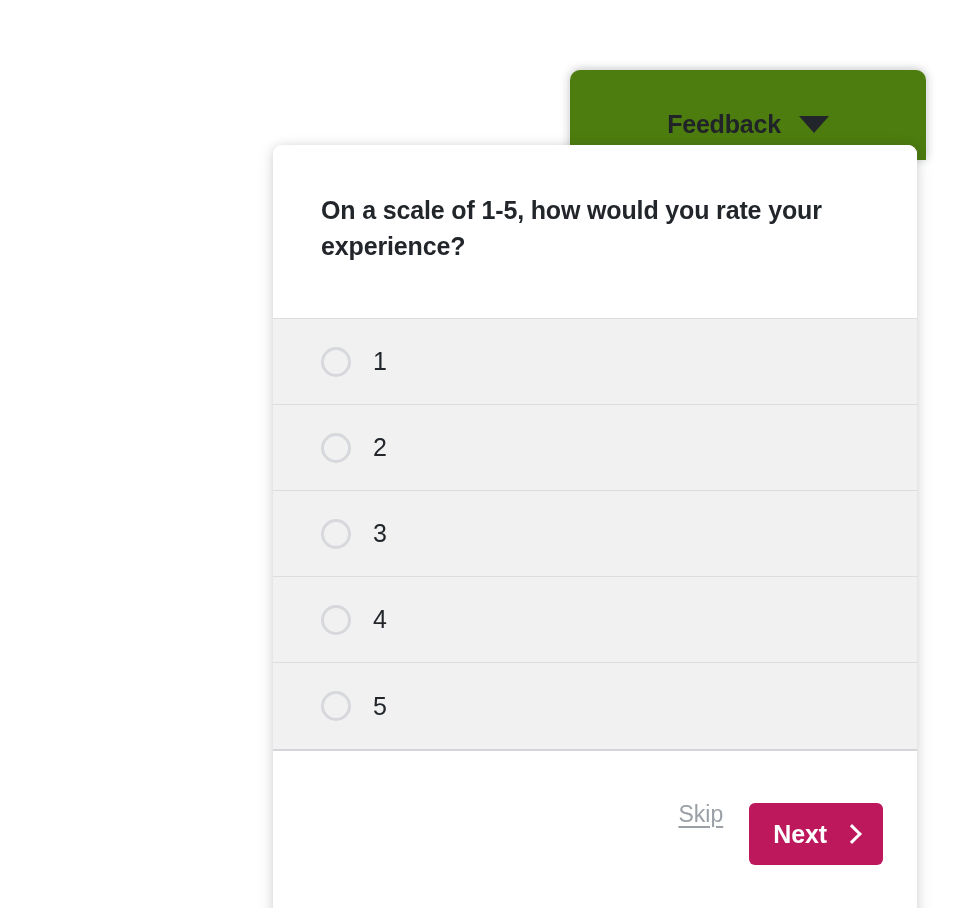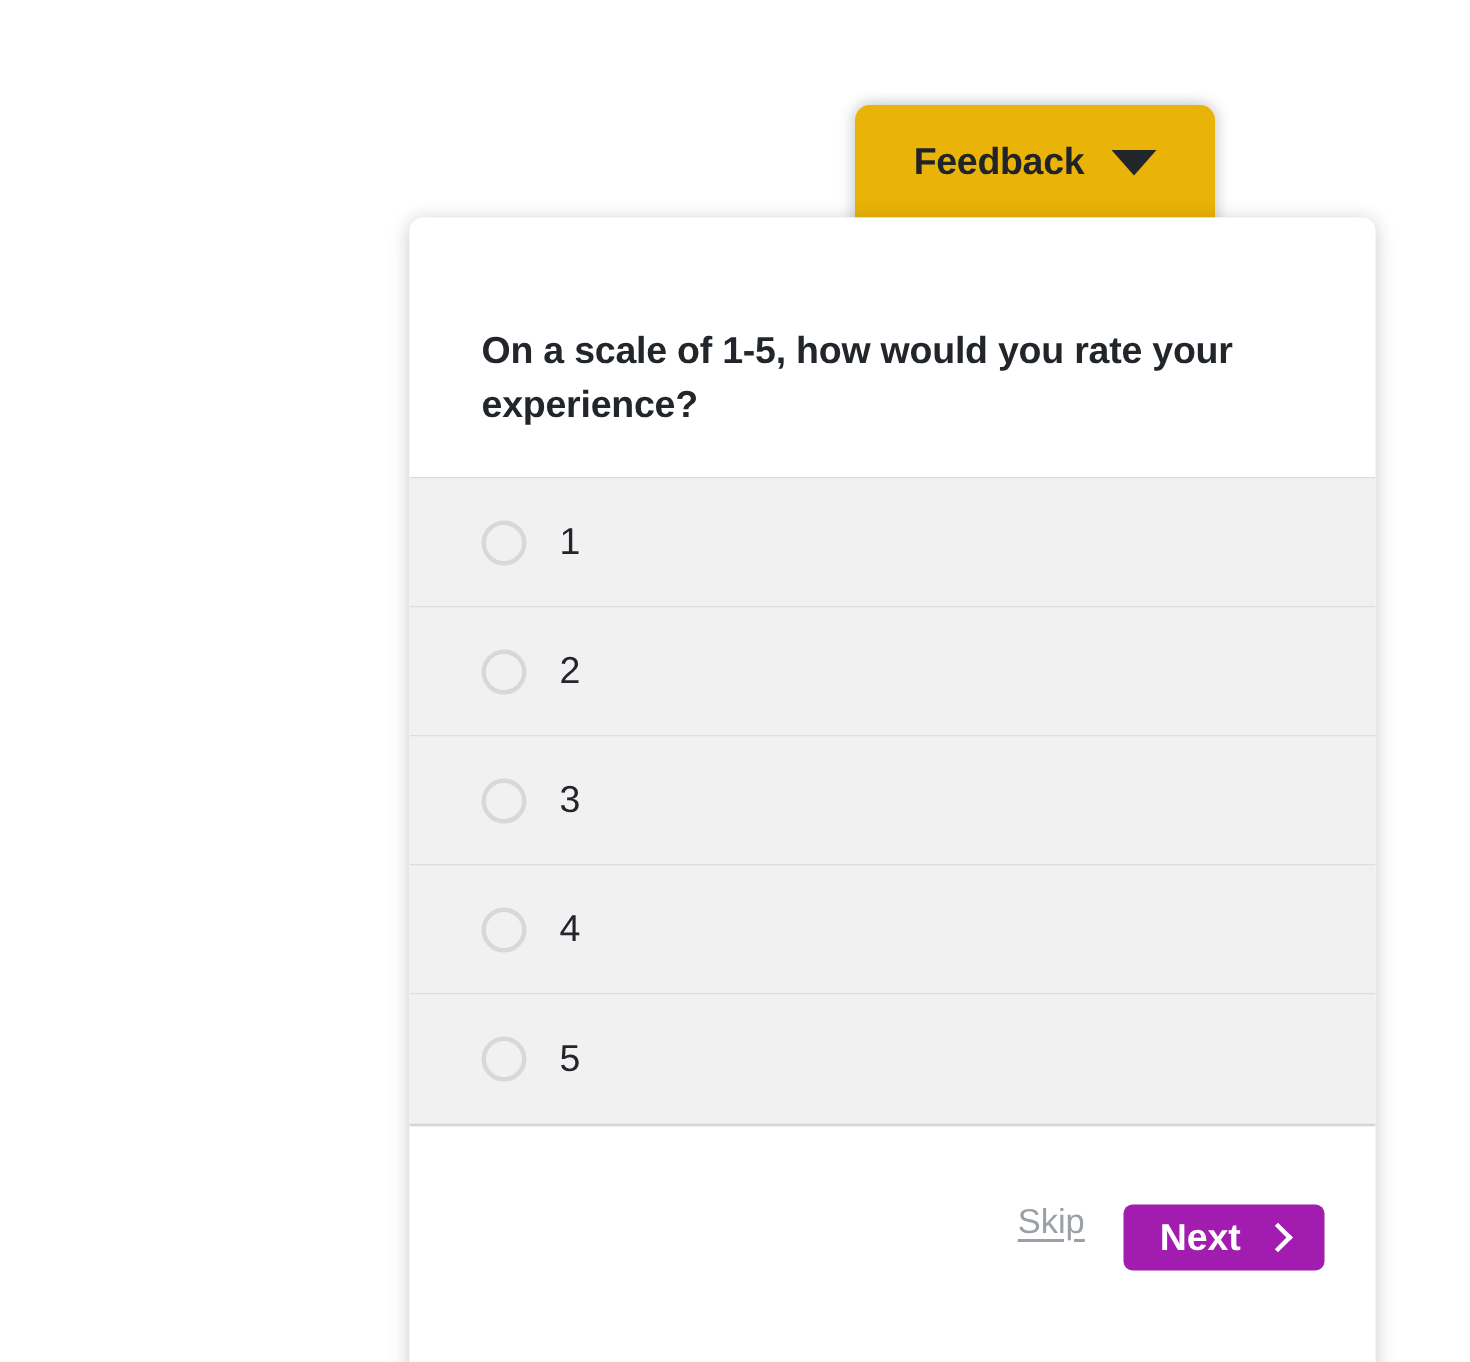--- a/index.html
+++ b/index.html
@@ -22,30 +22,30 @@
     top: 0;
     width: 980px;
     height: 908px;
   }
 
   
   #feedback-tab {
     position: absolute;
     left: 570px;
     top: 70px;
-    width: 240px;
+    width: 356px;
     height: 90px;
-    background: #eab308;
+    background: #4d7c0f;
     border-radius: 10px 10px 0 0;
     box-shadow: 0 -2px 9px rgba(60,64,67,0.13), -3px 0 9px rgba(60,64,67,0.10), 3px 0 9px rgba(60,64,67,0.10);
     box-sizing: border-box;
     display: flex;
     align-items: flex-start;
     justify-content: center;
-    padding-top: 26px;
+    padding-top: 42px;
     z-index: 2;
   }
   #tab-inner {
     display: flex;
     align-items: center;
     gap: 18px;
   }
   .tab-title {
     font-size: 25px;
     font-weight: bold;
@@ -73,21 +73,21 @@
     border-radius: 9px;
     box-shadow: 0 1px 10px rgba(60,64,67,0.18), 0 4px 18px rgba(60,64,67,0.10);
     z-index: 3;
     display: flex;
     flex-direction: column;
     overflow: hidden;
   }
 
   
   #question-block {
-    padding: 72px 48px 0 48px;
+    padding: 48px 48px 0 48px;
     height: 173px;
     box-sizing: border-box;
     background: #ffffff;
   }
   #question-text {
     font-size: 25px;
     font-weight: bold;
     color: #22262b;
     line-height: 1.42;
     letter-spacing: -0.15px;
@@ -151,25 +151,25 @@
     text-decoration: underline;
     text-underline-offset: 4px;
     cursor: pointer;
     line-height: 1;
     background: none;
     border: none;
     padding: 0;
     font-family: inherit;
   }
   #next-button {
-    background: #a21caf;
+    background: #be185d;
     color: #ffffff;
     border: none;
     border-radius: 6px;
-    height: 44px;
+    height: 62px;
     padding: 0 24px;
     display: flex;
     align-items: center;
     gap: 18px;
     cursor: pointer;
     font-family: inherit;
   }
   #next-label {
     font-size: 25px;
     font-weight: bold;

